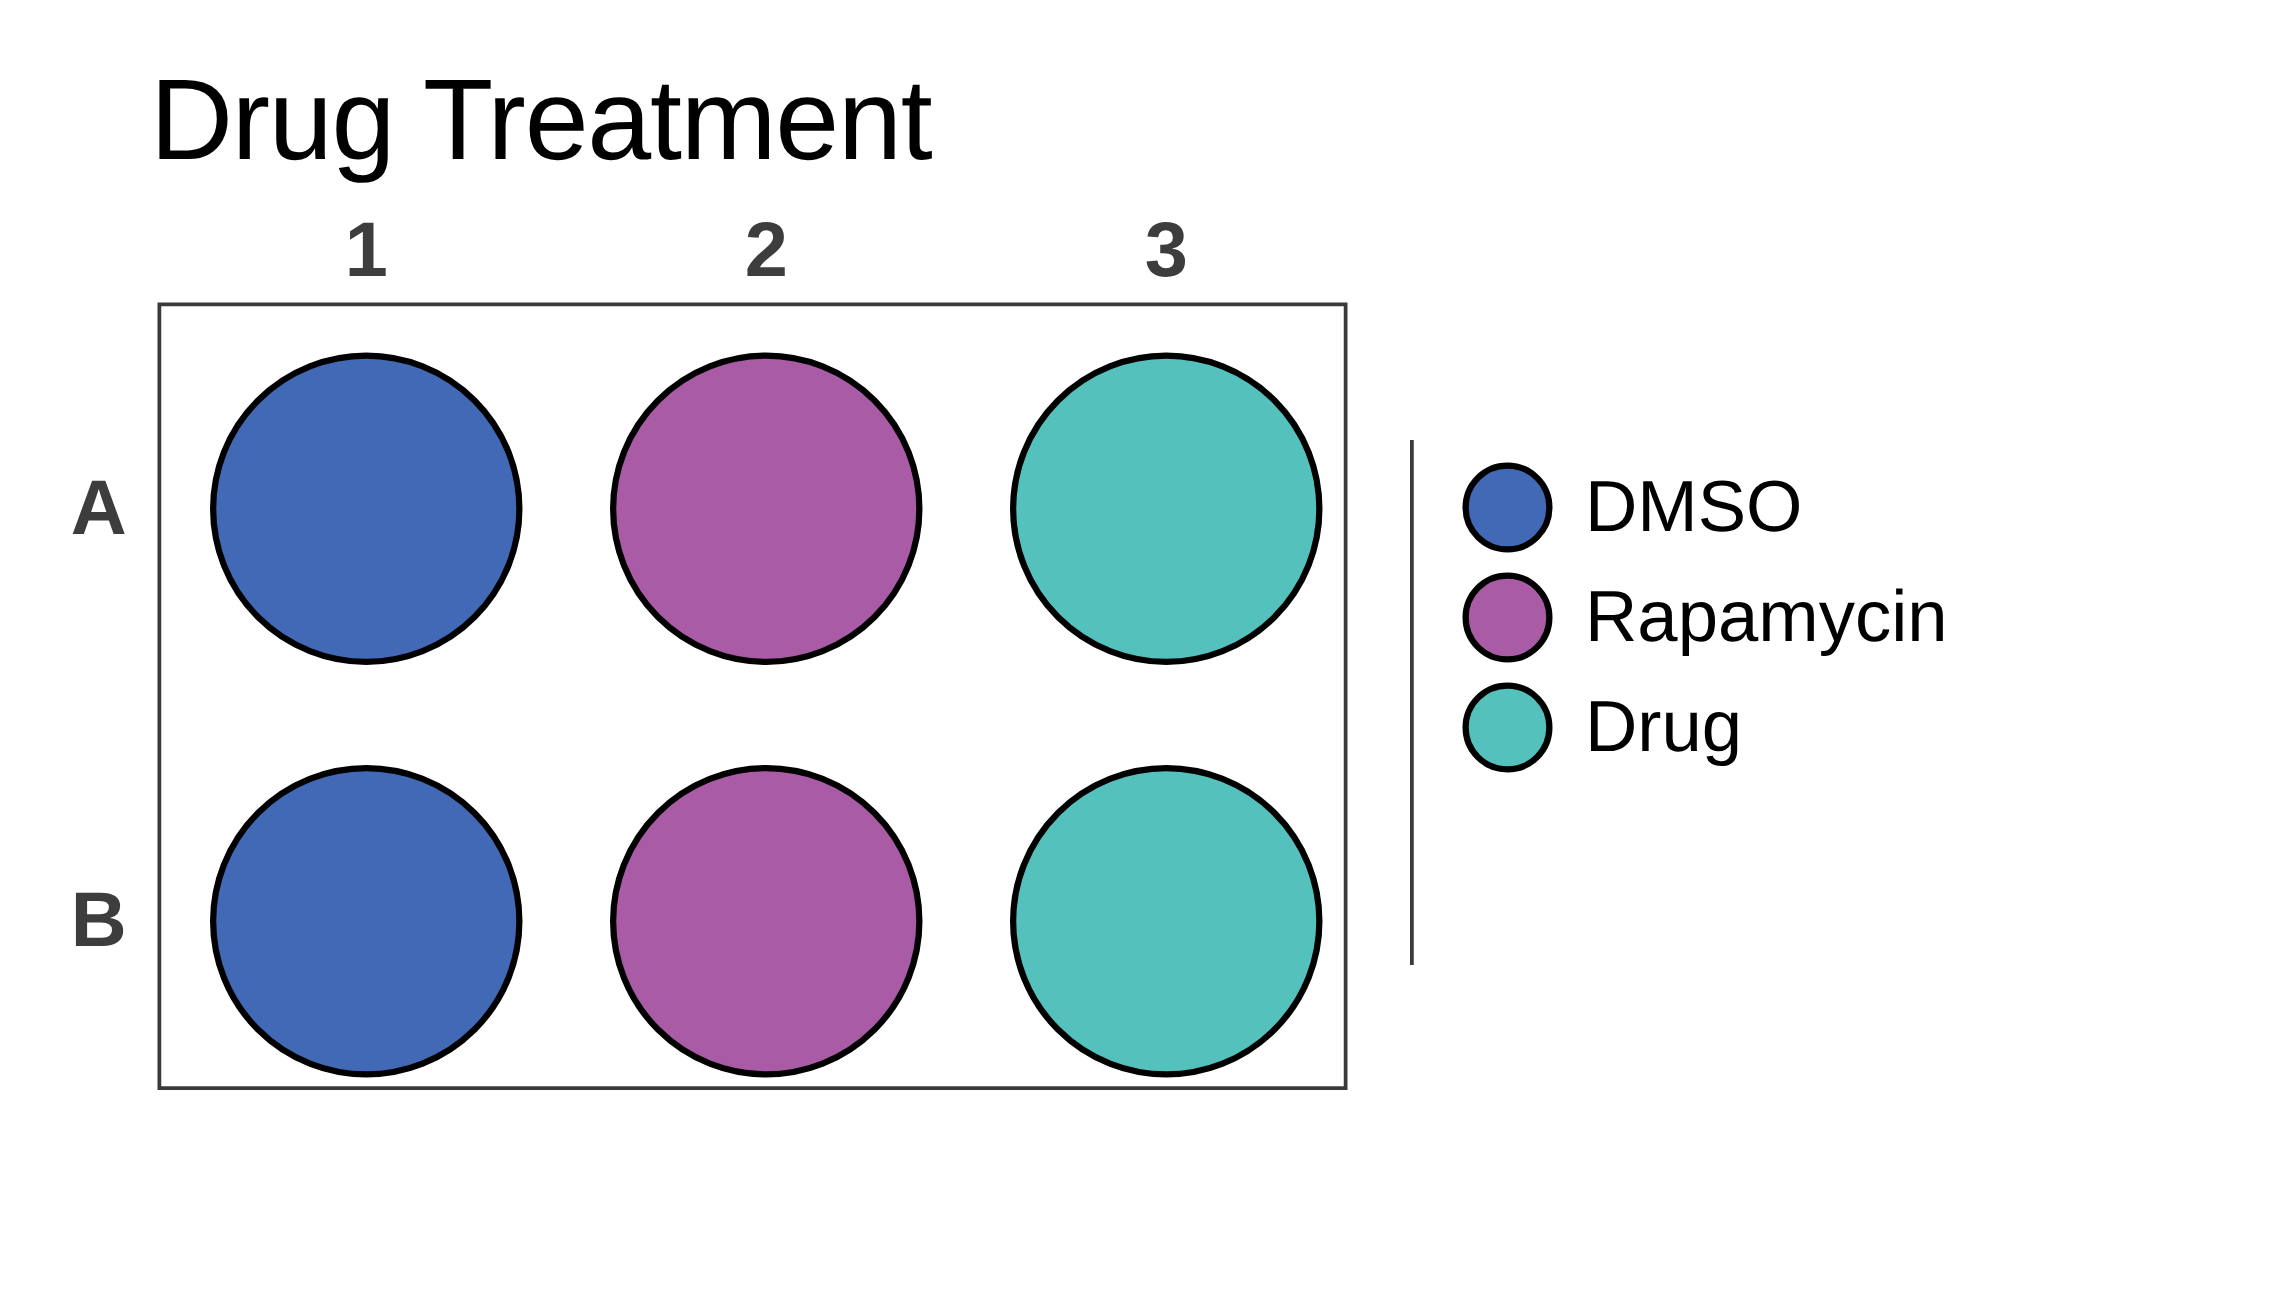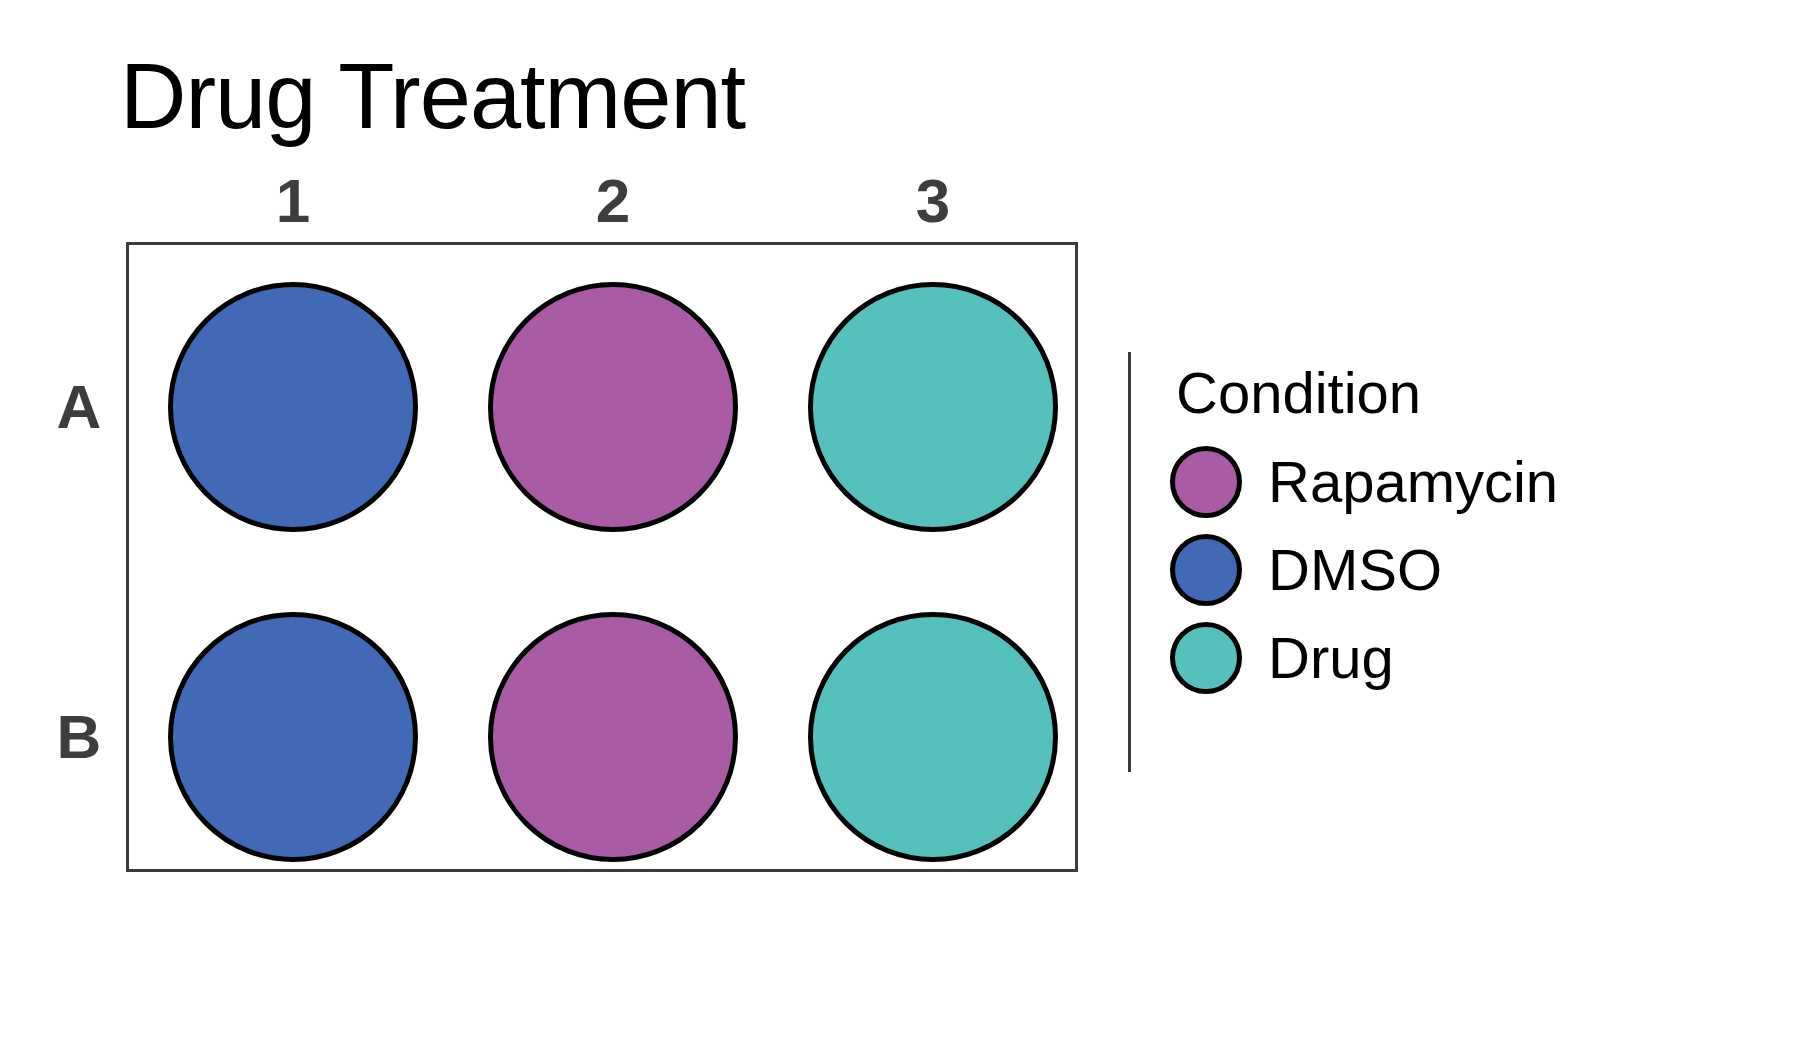--- a/index.html
+++ b/index.html
@@ -153,29 +153,28 @@
       <div class="well" title="A2 — Rapamycin" style="left: 488px; top: 282px; background: rgb(170, 91, 165);"></div>
       <div class="well" title="A3 — Taxol" style="left: 808px; top: 282px; background: rgb(85, 193, 189);"></div>
       <div class="well" title="B1 — DMSO" style="left: 168px; top: 612px; background: rgb(66, 105, 181);"></div>
       <div class="well" title="B2 — Rapamycin" style="left: 488px; top: 612px; background: rgb(170, 91, 165);"></div>
       <div class="well" title="B3 — Taxol" style="left: 808px; top: 612px; background: rgb(85, 193, 189);"></div>
     </div>
 
   <div class="legend-divider"></div>
 
   <div class="legend">
-    <div class="legend-title">Condition</div>
     <div id="legend-rows">
+        <div class="legend-row">
+          <div class="legend-swatch" style="background: rgb(66, 105, 181);"></div>
+          <span class="legend-label">DMSO</span>
+        </div>
         <div class="legend-row">
           <div class="legend-swatch" style="background: rgb(170, 91, 165);"></div>
           <span class="legend-label">Rapamycin</span>
-        </div>
-        <div class="legend-row">
-          <div class="legend-swatch" style="background: rgb(66, 105, 181);"></div>
-          <span class="legend-label">DMSO</span>
         </div>
         <div class="legend-row">
           <div class="legend-swatch" style="background: rgb(85, 193, 189);"></div>
           <span class="legend-label">Drug</span>
         </div>
       </div>
   </div>
 
 </div>
 

